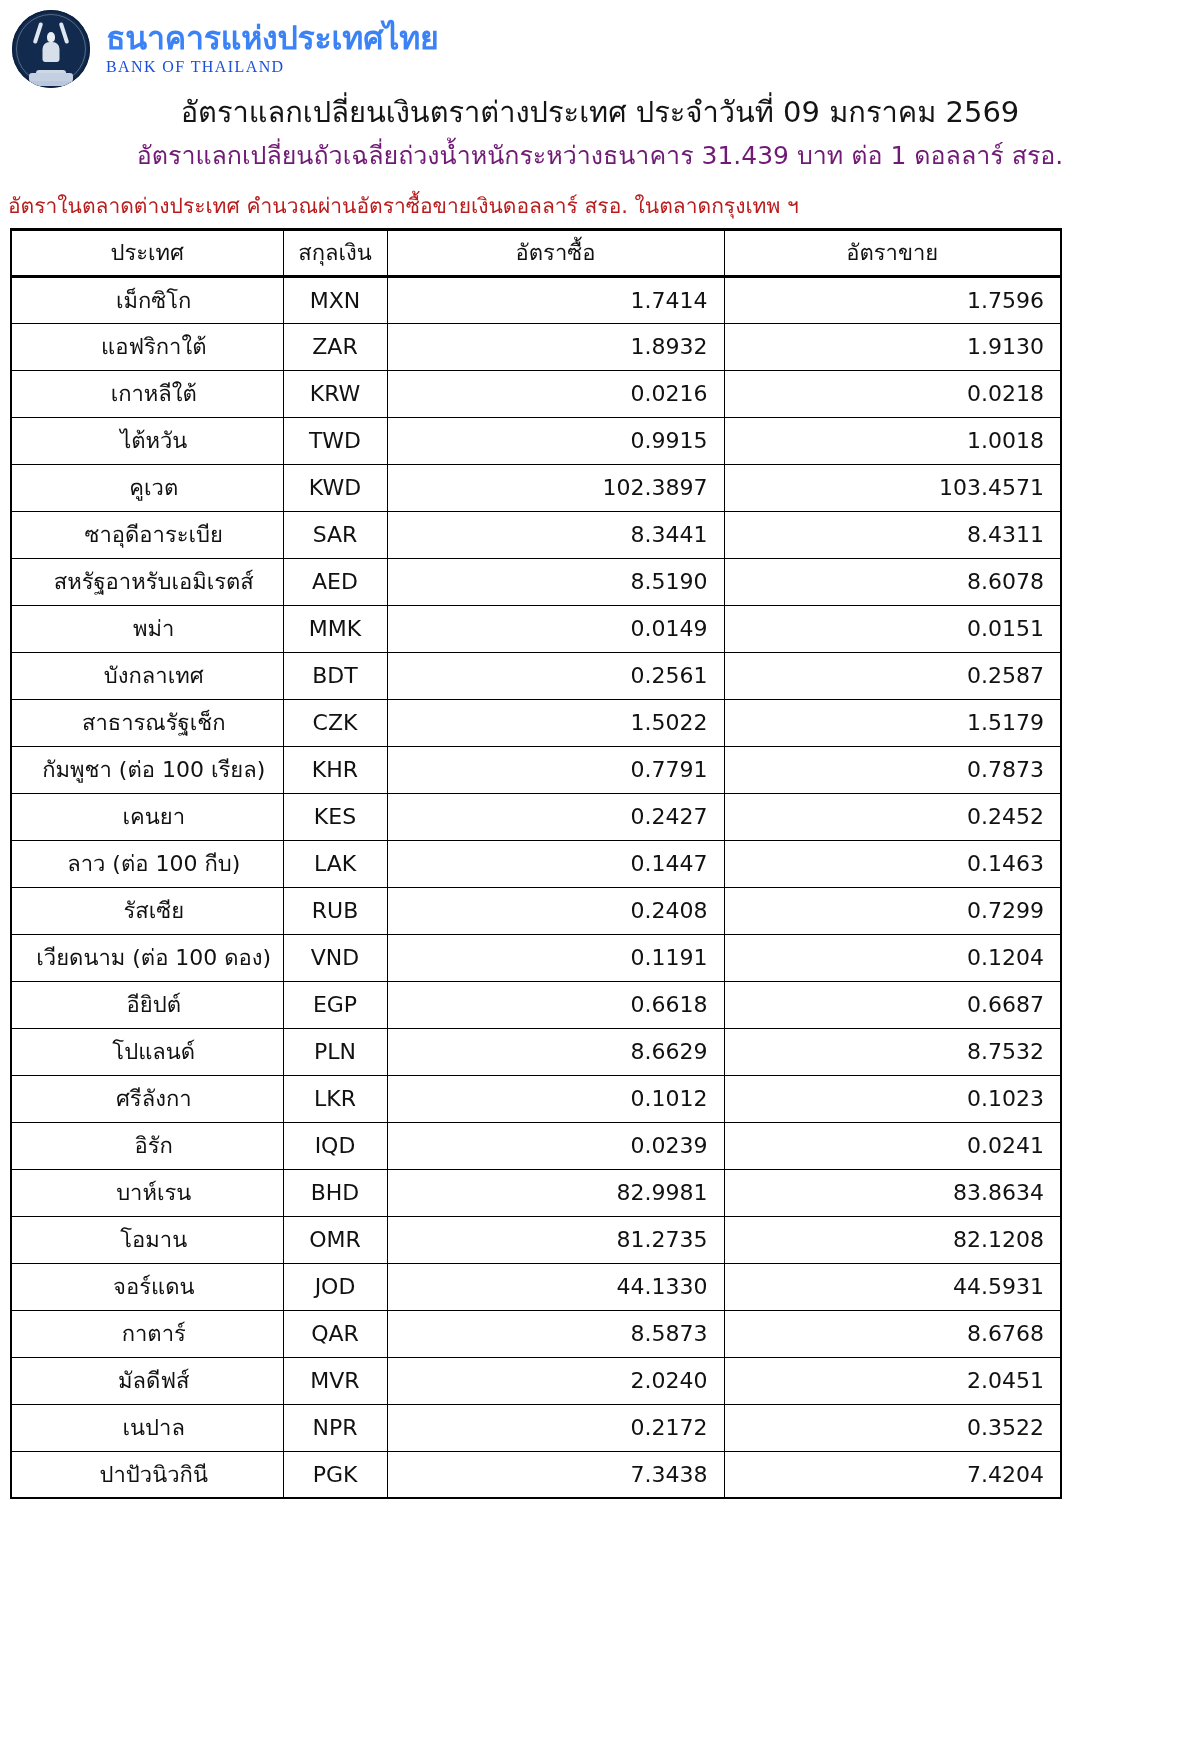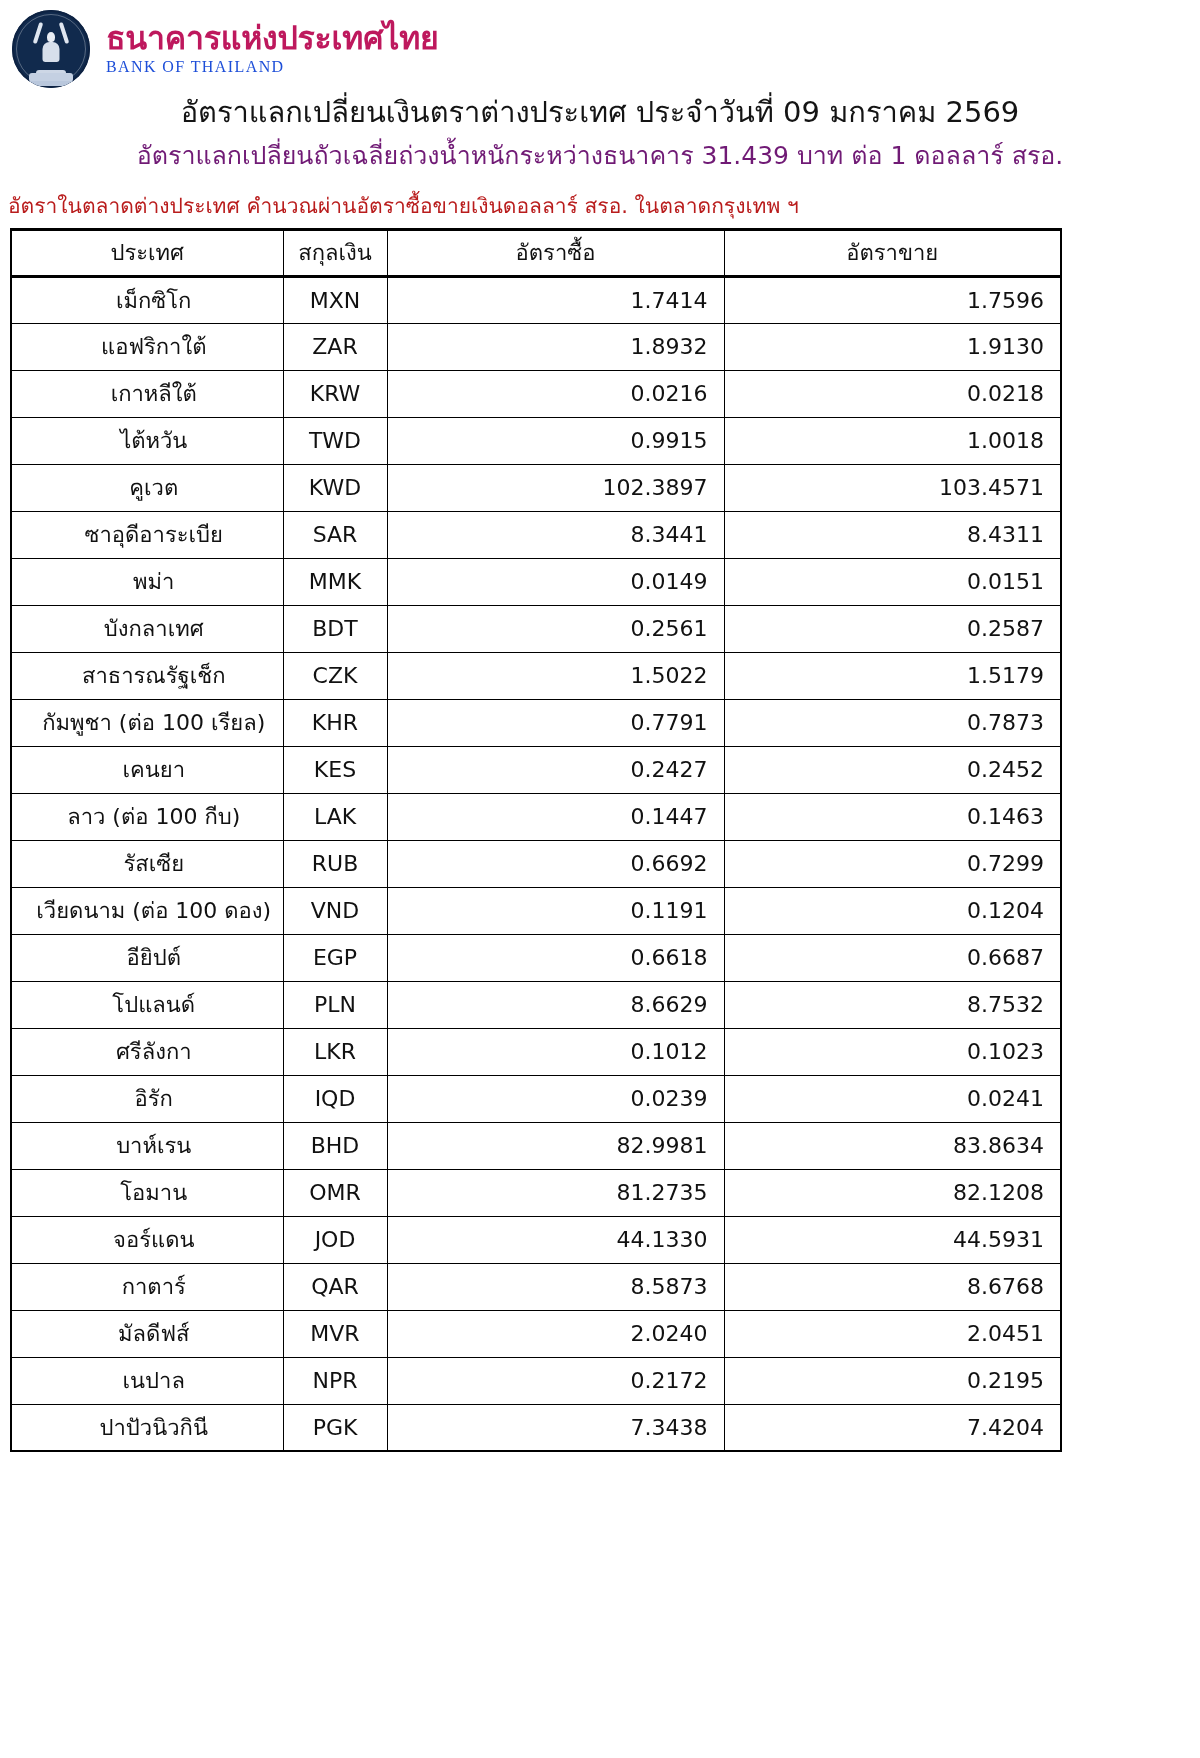--- a/index.html
+++ b/index.html
@@ -109,21 +109,21 @@
     border-radius: 2px;
   }
 
   .brand {
     margin-left: 16px;
     line-height: 1.05;
   }
   .brand-th {
     font-size: 32px;
     font-weight: 700;
-    color: #be185d;
+    color: #3b82f6;
     letter-spacing: -0.2px;
   }
   .brand-en {
     font-size: 16px;
     font-family: Liberation Serif, serif;
     color: #1d4ed8;
     letter-spacing: 1.4px;
     margin-top: 4px;
   }
 
@@ -276,20 +276,26 @@
             <td class="rate">102.3897</td>
             <td class="rate">103.4571</td>
           </tr>
           <tr>
             <td class="country">ซาอุดีอาระเบีย</td>
             <td class="code">SAR</td>
             <td class="rate">8.3441</td>
             <td class="rate">8.4311</td>
           </tr>
           <tr>
+            <td class="country">สหรัฐอาหรับเอมิเรตส์</td>
+            <td class="code">AED</td>
+            <td class="rate">8.5190</td>
+            <td class="rate">8.6078</td>
+          </tr>
+          <tr>
             <td class="country">พม่า</td>
             <td class="code">MMK</td>
             <td class="rate">0.0149</td>
             <td class="rate">0.0151</td>
           </tr>
           <tr>
             <td class="country">บังกลาเทศ</td>
             <td class="code">BDT</td>
             <td class="rate">0.2561</td>
             <td class="rate">0.2587</td>
@@ -314,21 +320,21 @@
           </tr>
           <tr>
             <td class="country">ลาว (ต่อ 100 กีบ)</td>
             <td class="code">LAK</td>
             <td class="rate">0.1447</td>
             <td class="rate">0.1463</td>
           </tr>
           <tr>
             <td class="country">รัสเซีย</td>
             <td class="code">RUB</td>
-            <td class="rate">0.6692</td>
+            <td class="rate">0.2408</td>
             <td class="rate">0.7299</td>
           </tr>
           <tr>
             <td class="country">เวียดนาม (ต่อ 100 ดอง)</td>
             <td class="code">VND</td>
             <td class="rate">0.1191</td>
             <td class="rate">0.1204</td>
           </tr>
           <tr>
             <td class="country">อียิปต์</td>
@@ -381,21 +387,21 @@
           <tr>
             <td class="country">มัลดีฟส์</td>
             <td class="code">MVR</td>
             <td class="rate">2.0240</td>
             <td class="rate">2.0451</td>
           </tr>
           <tr>
             <td class="country">เนปาล</td>
             <td class="code">NPR</td>
             <td class="rate">0.2172</td>
-            <td class="rate">0.2195</td>
+            <td class="rate">0.3522</td>
           </tr>
           <tr>
             <td class="country">ปาปัวนิวกินี</td>
             <td class="code">PGK</td>
             <td class="rate">7.3438</td>
             <td class="rate">7.4204</td>
           </tr>
         </tbody>
     </table>
   </div>

